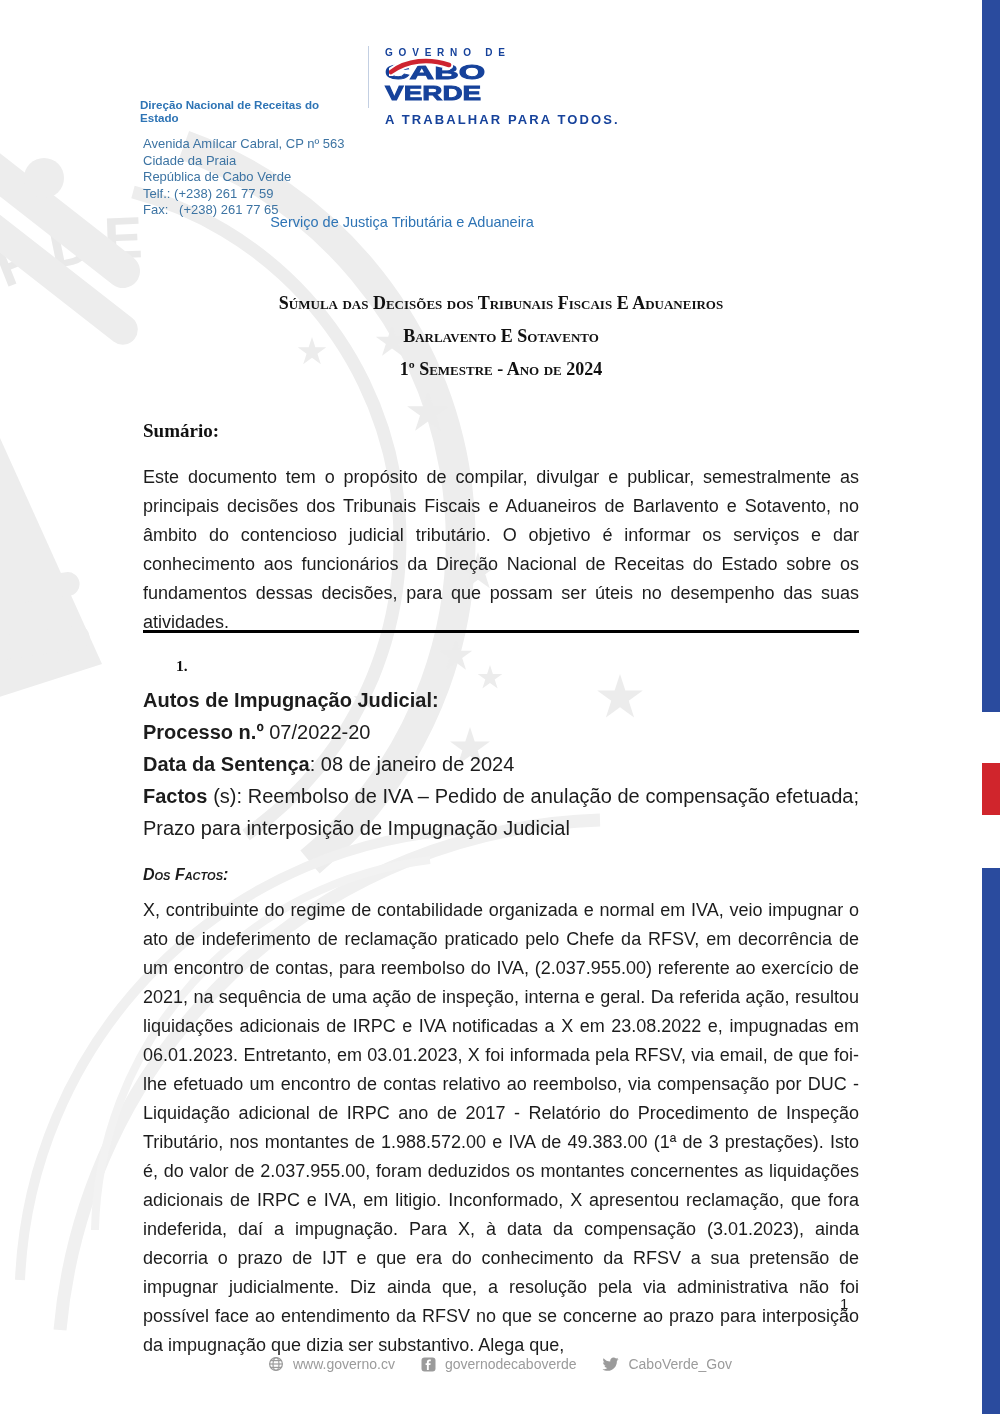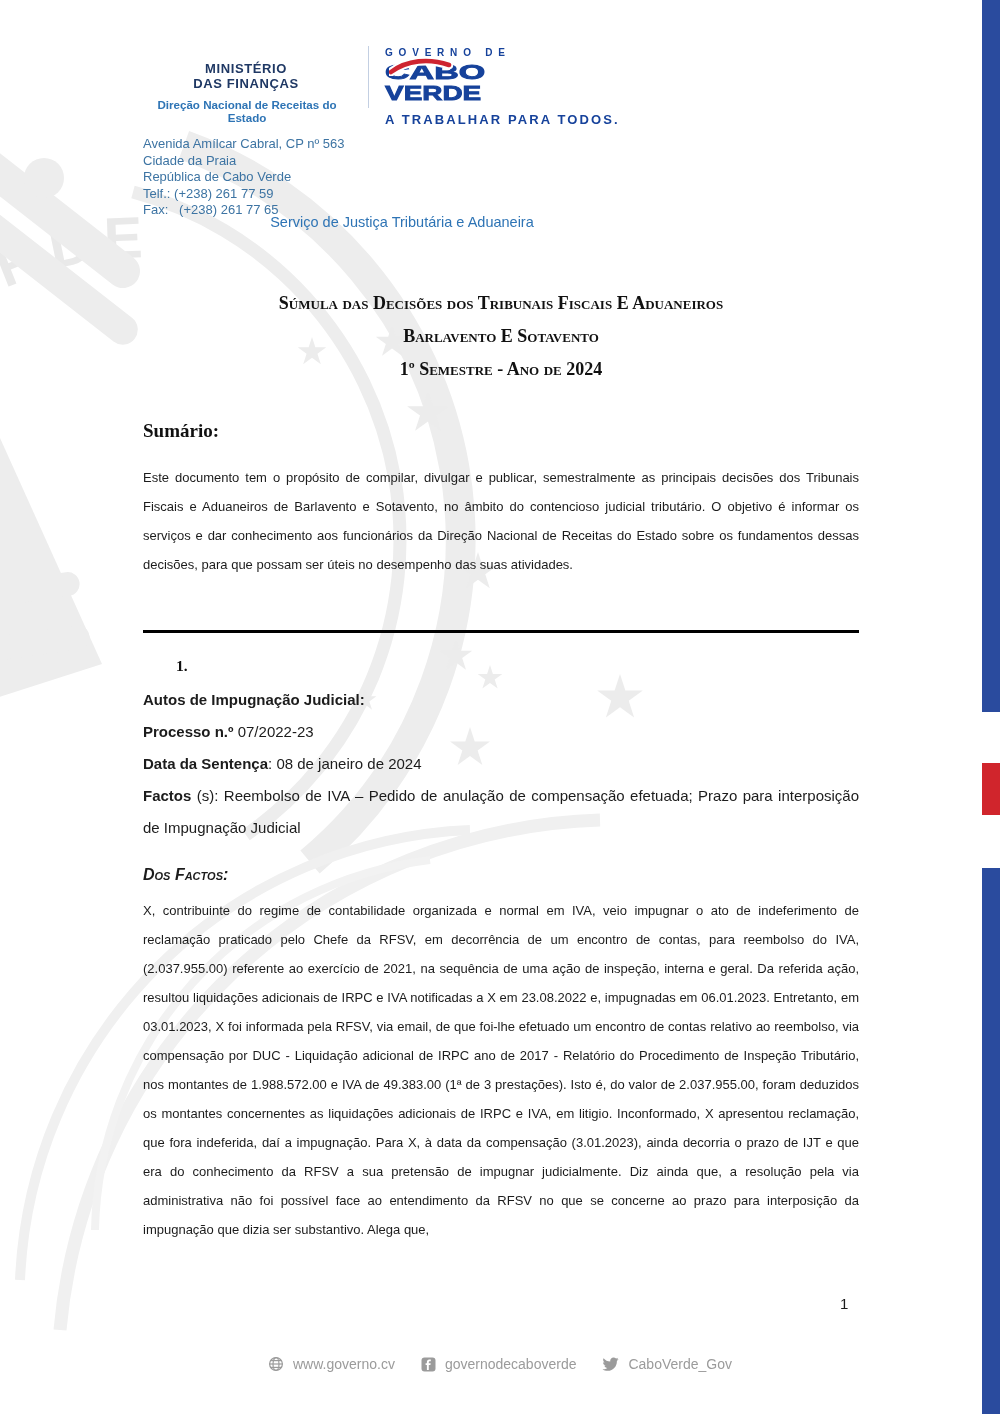--- a/index.html
+++ b/index.html
@@ -13,47 +13,47 @@
   
   .bar { position:absolute; right:0; width:18px; }
   .bar.blue-top { top:0; height:712px; background:#2A4B9E; }
   .bar.red-mid  { top:763px; height:52px; background:#D0252C; }
   .bar.blue-bot { top:868px; height:546px; background:#2A4B9E; }
   
   .watermark { position:absolute; left:0; top:0; z-index:0; pointer-events:none; }
   
   .ministry { left:143px; top:61px; width:206px; text-align:center;
     font-weight:bold; font-size:13px; line-height:15px; letter-spacing:.6px; color:#1F3864; z-index:2;}
-  .department { left:140px; top:98px; width:214px; text-align:center;
+  .department { left:140px; top:98px; width:214px; text-align:left;
     font-weight:bold; font-size:11.6px; color:#2E74B5; z-index:2;}
   .vsep { left:368px; top:46px; width:1px; height:62px; background:#c3cfe2; z-index:2;}
   .logo { left:385px; top:47px; width:110px; z-index:2; color:#16429B; }
   .logo .gov { font-size:10px; font-weight:bold; letter-spacing:5.8px; margin-bottom:3px; white-space:nowrap;}
   .logo .big { position:relative; font-size:21px; font-weight:bold; line-height:21px;
     -webkit-text-stroke:.9px #16429B; white-space:nowrap;}
   .logo .big > span{ display:inline-block; transform-origin:0 50%; }
   .logo .big .w1 { transform:scaleX(1.62); }
   .logo .big .w2 { transform:scaleX(1.33); }
   .logo .swoosh { position:absolute; left:4px; top:-5px; }
   .logo .tag { margin-top:9px; font-size:13px; font-weight:bold; letter-spacing:2.1px; white-space:nowrap;}
   .address { left:143px; top:136px; font-size:13px; line-height:16.6px; color:#3D74A3;
     white-space:pre; z-index:2;}
   .service { left:0; top:214px; width:804px; text-align:center; font-size:14.5px; color:#2E74B5; z-index:2;}
   
   .doc-title { left:143px; top:287px; width:716px; text-align:center; z-index:2;
     font-family:Liberation Serif, serif; font-weight:bold; font-variant:small-caps;
     font-size:18px; line-height:33px; color:#111; }
   .sumario-h { left:143px; top:420px; font-family:Liberation Serif, serif; font-weight:bold;
     font-size:19px; color:#111; z-index:2;}
-  .para { left:143px; width:716px; text-align:justify; font-size:13px; line-height:29px; z-index:2;}
+  .para { left:143px; width:716px; text-align:justify; font-size:18px; line-height:29px; z-index:2;}
   .para.summary { top:463px; }
   .rule { left:143px; top:630px; width:716px; height:3px; background:#000; z-index:2;}
   .sec-num { left:176px; top:657px; font-family:"Liberation Serif", serif; font-weight:bold;
     font-size:15.5px; color:#111; z-index:2;}
-  .case { left:143px; top:684px; width:716px; z-index:2; font-size:15px; }
+  .case { left:143px; top:684px; width:716px; z-index:2; font-size:20px; }
   .case p { line-height:32px; text-align:justify; }
   .factos-h { left:143px; top:866px; font-weight:bold; font-variant:small-caps; font-size:16px; z-index:2;font-style:italic;}
   .para.facts { top:896px; }
   .pagenum { left:840px; top:1295px; font-size:15px; z-index:2;}
   
   .footer { left:0; top:1356px; width:1000px; display:flex; justify-content:center; align-items:center;
     gap:9px; color:#9b9b9b; font-size:14px; z-index:2;}
   .footer .sp { width:8px; }
   .footer svg { display:block; }
 </style>
@@ -95,24 +95,20 @@
       <use href="#star" transform="translate(620,698) scale(24)"></use>
       <use href="#star" transform="translate(365,700) scale(12)"></use>
       <use href="#star" transform="translate(470,748) scale(21)"></use>
     </g>
   </svg>
 
   <div class="bar blue-top"></div>
   <div class="bar red-mid"></div>
   <div class="bar blue-bot"></div>
 
-  <div class="layer ministry">
-    <div>MINISTÉRIO</div>
-    <div>DAS FINANÇAS</div>
-  </div>
   <div class="layer department">Direção Nacional de Receitas do Estado</div>
   <div class="layer vsep"></div>
 
   <div class="layer logo">
     <div class="gov">GOVERNO DE</div>
     <div class="big">
       <span class="w1">CABO</span>
       <svg class="swoosh" width="64" height="20" viewBox="0 0 64 20">
         <path d="M2,16 C 18,4 40,2 60,9" stroke="#ffffff" stroke-width="9" fill="none" stroke-linecap="round"></path>
         <path d="M2,16 C 18,4 40,2 60,9" stroke="#CE2430" stroke-width="4.6" fill="none" stroke-linecap="round"></path>
@@ -140,21 +136,21 @@
 
   <div class="layer sumario-h">Sumário:</div>
   <div class="layer para summary">Este documento tem o propósito de compilar, divulgar e publicar, semestralmente as principais decisões dos Tribunais Fiscais e Aduaneiros de Barlavento e Sotavento, no âmbito do contencioso judicial tributário. O objetivo é informar os serviços e dar conhecimento aos funcionários da Direção Nacional de Receitas do Estado sobre os fundamentos dessas decisões, para que possam ser úteis no desempenho das suas atividades.</div>
 
   <div class="layer rule"></div>
 
   <div class="layer sec-num">1.</div>
 
   <div class="layer case">
     <p><b>Autos de Impugnação Judicial:</b></p>
-    <p><b>Processo n.º</b><span> 07/2022-23</span></p>
+    <p><b>Processo n.º</b><span> 07/2022-20</span></p>
     <p><b>Data da Sentença</b><span>: 08 de janeiro de 2024</span></p>
     <p><b>Factos</b><span> (s): Reembolso de IVA – Pedido de anulação de compensação efetuada; Prazo para interposição de Impugnação Judicial</span></p>
   </div>
 
   <div class="layer factos-h">Dos Factos:</div>
   <div class="layer para facts">X, contribuinte do regime de contabilidade organizada e normal em IVA, veio impugnar o ato de indeferimento de reclamação praticado pelo Chefe da RFSV, em decorrência de um encontro de contas, para reembolso do IVA, (2.037.955.00) referente ao exercício de 2021, na sequência de uma ação de inspeção, interna e geral. Da referida ação, resultou liquidações adicionais de IRPC e IVA notificadas a X em 23.08.2022 e, impugnadas em 06.01.2023. Entretanto, em 03.01.2023, X foi informada pela RFSV, via email, de que foi-lhe efetuado um encontro de contas relativo ao reembolso, via compensação por DUC - Liquidação adicional de IRPC ano de 2017 - Relatório do Procedimento de Inspeção Tributário, nos montantes de 1.988.572.00 e IVA de 49.383.00 (1ª de 3 prestações). Isto é, do valor de 2.037.955.00, foram deduzidos os montantes concernentes as liquidações adicionais de IRPC e IVA, em litigio. Inconformado, X apresentou reclamação, que fora indeferida, daí a impugnação. Para X, à data da compensação (3.01.2023), ainda decorria o prazo de IJT e que era do conhecimento da RFSV a sua pretensão de impugnar judicialmente. Diz ainda que, a resolução pela via administrativa não foi possível face ao entendimento da RFSV no que se concerne ao prazo para interposição da impugnação que dizia ser substantivo. Alega que,</div>
 
   <div class="layer pagenum">1</div>
 
   <div class="layer footer">

